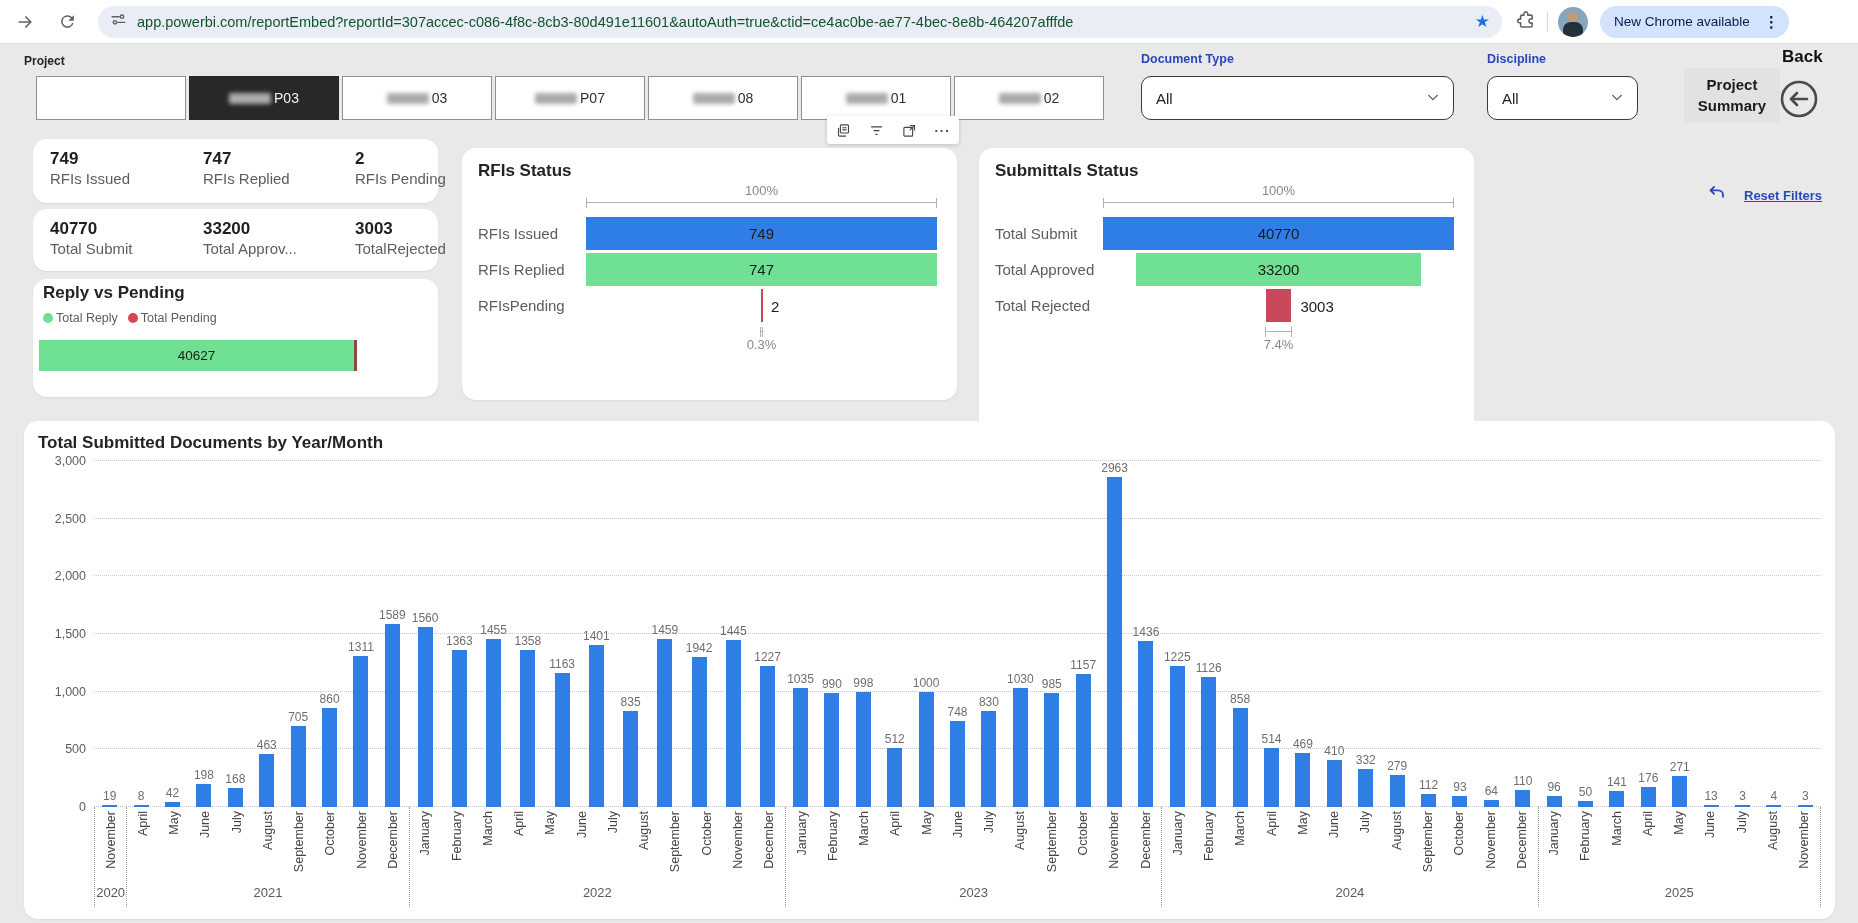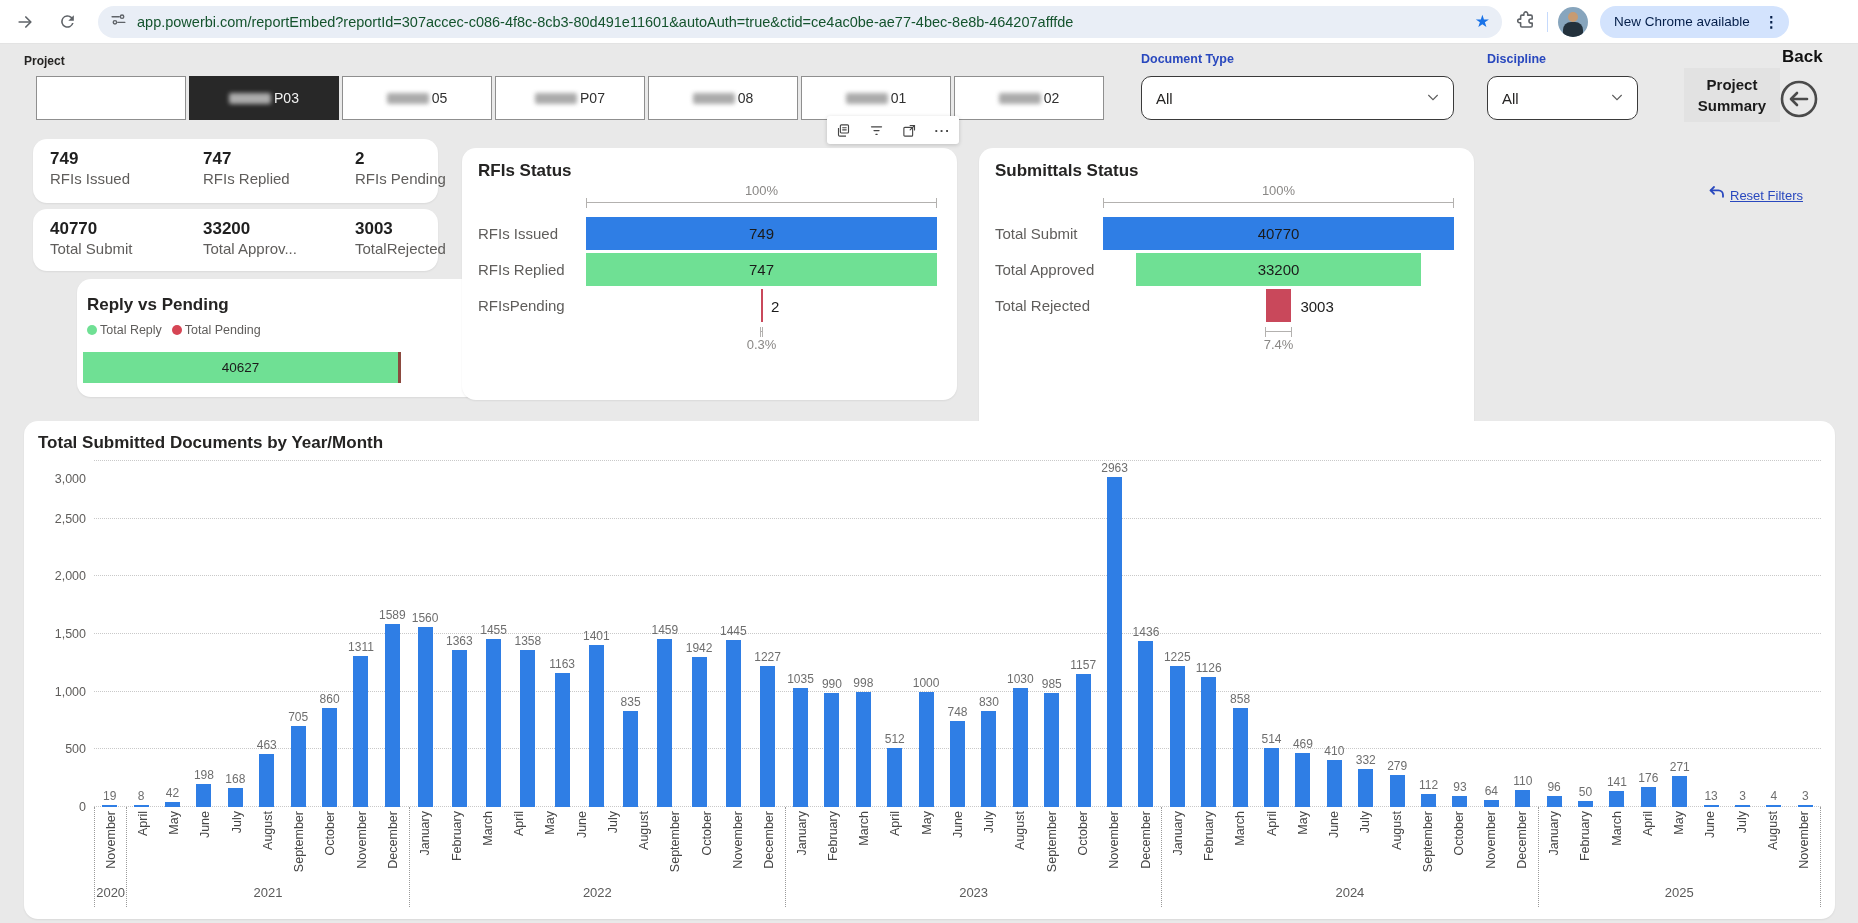--- a/index.html
+++ b/index.html
@@ -41,35 +41,35 @@
   .dropdown { position:absolute; height:44px; background:#ffffff; border:1px solid #3a3a3a; border-radius:10px;
     display:flex; align-items:center; padding:0 12px 0 14px; font-size:15px; color:#252423; }
   .dropdown .dd-value { flex:1; }
 
   .project-summary { position:absolute; left:1684px; top:24px; width:96px; background:#e2e2e2; text-align:center;
     font-size:15px; font-weight:bold; color:#1b1b1b; line-height:1.4; padding:6px 4px; }
   .back-label { position:absolute; left:1782px; top:3px; font-size:17px; font-weight:bold; color:#111; }
   .back-circle { position:absolute; left:1776px; top:32px; width:46px; height:46px; cursor:pointer; }
 
   .reset-filters { position:absolute; left:1708px; top:140px; display:flex; align-items:center; cursor:pointer; }
-  .reset-filters .txt { font-size:13px; font-weight:normal; color:#2948be; text-decoration:underline; margin-left:4px; }
+  .reset-filters .txt { font-size:13px; font-weight:bold; color:#2948be; text-decoration:underline; margin-left:18px; }
 
   
   .vis-toolbar { position:absolute; left:827px; top:72px; width:132px; height:28px; background:#ffffff;
     border-radius:3px; box-shadow:0 1px 4px rgba(0,0,0,0.18); display:flex; align-items:center; justify-content:space-around; z-index:20; }
   .vt-btn { width:24px; height:24px; display:flex; align-items:center; justify-content:center; cursor:pointer; color:#454545; }
   .vt-dots { font-size:13px; letter-spacing:1px; color:#454545; font-weight:bold; }
 
   
   .kpi-card { padding:9px 0 0 17px; display:grid; grid-template-columns:153px 152px 1fr; }
   .kpi-value { font-size:17px; font-weight:bold; color:#1f1f1f; line-height:21px; }
   .kpi-label { font-size:15px; color:#5f5d5b; line-height:20px; white-space:nowrap; }
 
   
-  .reply-card { padding:16px 10px 0 10px;margin-left:44px; }
+  .reply-card { padding:4px 10px 0 10px; }
   .card-title { font-size:17px; font-weight:bold; color:#252423; }
   .legend { display:flex; align-items:center; margin-top:8px; }
   .legend-item { display:flex; align-items:center; margin-right:10px; font-size:12.5px; color:#5f5d5b; }
   .legend-dot { width:10px; height:10px; border-radius:50%; margin-right:3px; }
   .reply-track { margin-top:15px; margin-left:-4px; width:318px; height:31px; display:flex; }
   .reply-green { flex:1; background:#6fe094; display:flex; align-items:center; justify-content:center;
     font-size:13.5px; color:#1b1b1b; }
   .reply-sliver { width:3px; background:#8c4a3f; }
 
   
@@ -161,21 +161,21 @@
     <div class="tabs" id="project-tabs">
         <div class="tab">
           <span></span>
         </div>
         <div class="tab selected">
           <span class="smudge"></span>
           <span>P03</span>
         </div>
         <div class="tab">
           <span class="smudge"></span>
-          <span>05</span>
+          <span>03</span>
         </div>
         <div class="tab">
           <span class="smudge"></span>
           <span>P07</span>
         </div>
         <div class="tab">
           <span class="smudge"></span>
           <span>08</span>
         </div>
         <div class="tab">
@@ -382,21 +382,21 @@
     <div class="card big-card" style="left:24px; top:377px; width:1811px; height:498px;">
       <div class="card-title">Total Submitted Documents by Year/Month</div>
       <div class="chart-wrap">
         <div class="ycol" id="ycol">
             <div class="ytick" style="bottom: -8px;">0</div>
             <div class="ytick" style="bottom: 49.6667px;">500</div>
             <div class="ytick" style="bottom: 107.333px;">1,000</div>
             <div class="ytick" style="bottom: 165px;">1,500</div>
             <div class="ytick" style="bottom: 222.667px;">2,000</div>
             <div class="ytick" style="bottom: 280.333px;">2,500</div>
-            <div class="ytick" style="bottom: 320px;">3,000</div>
+            <div class="ytick" style="bottom: 338px;">3,000</div>
           </div>
         <div class="chart-main">
           <div class="plot-area" id="plot-area">
               <div class="gridline" style="bottom: 346px;"></div>
               <div class="gridline" style="bottom: 288.333px;"></div>
               <div class="gridline" style="bottom: 230.667px;"></div>
               <div class="gridline" style="bottom: 173px;"></div>
               <div class="gridline" style="bottom: 115.333px;"></div>
               <div class="gridline" style="bottom: 57.6667px;"></div>
               <div class="gridline" style="bottom: 0px;"></div>

